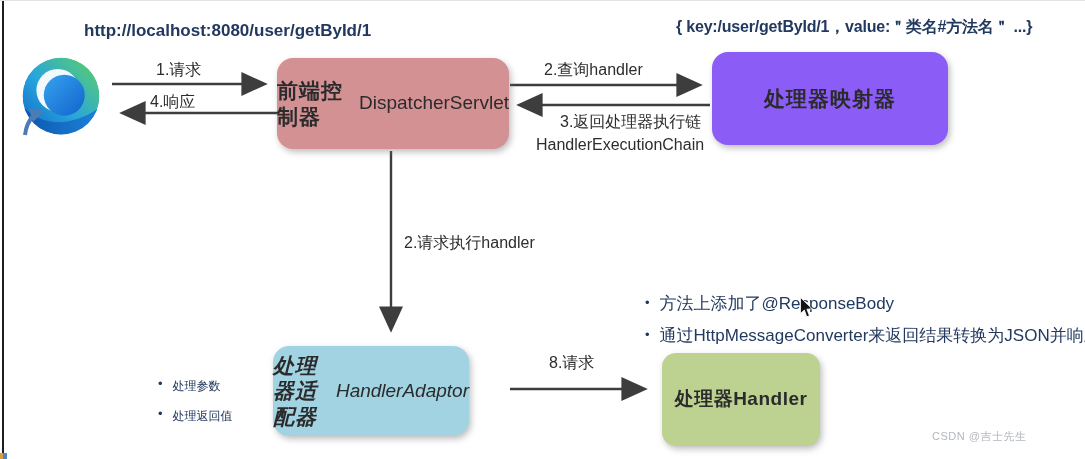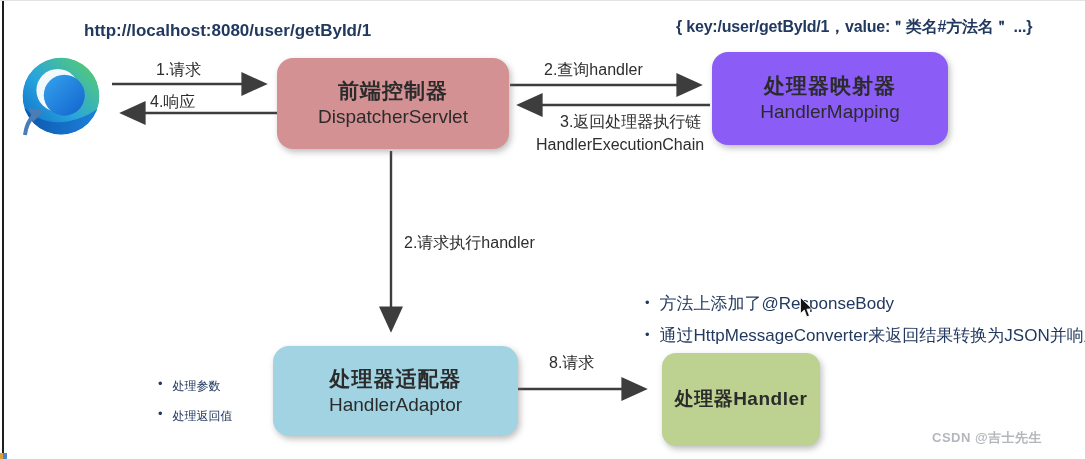--- a/index.html
+++ b/index.html
@@ -9,28 +9,28 @@
     border-top:1px solid #e3e3e3;
   }
   .vline { position:absolute; left:2px; top:0; width:2px; height:452px; background:#1d1d1d; }
   .corner-chip { position:absolute; left:0; top:452px; width:7px; height:7px;
     background:linear-gradient(90deg,#dd9c3e 0 50%, #4f86c6 50% 100%); }
 
   .lbl { position:absolute; white-space:nowrap; }
   .url-label { left:84px; top:20px; font-size:17px; font-weight:600; color:#22395f; }
   .mapping-note { left:676px; top:16px; font-size:16px; font-weight:600; color:#22395f; letter-spacing:-0.2px; }
 
-  .node { position:absolute; border-radius:16px; display:flex; flex-direction:column;
+  .node { position:absolute; border-radius:16px; display:flex; 
     align-items:center; justify-content:center; gap:3px;
     box-shadow:2px 3px 6px rgba(110,110,110,.45); }
   .node .t { font-size:21px; font-weight:600; color:#2b2b2b; letter-spacing:1px; line-height:1.2; }
   .node .s { font-size:19px; font-weight:400; color:#2b2b2b; line-height:1.2; }
   .node-dispatcher { left:277px; top:57px;  width:232px; height:91px; background:#d49194; }
   .node-mapping    { left:712px; top:51px;  width:236px; height:93px; background:#8b5cf6; }
-  .node-adaptor    { left:273px; top:345px; width:245px; height:90px; background:#a2d3e2; }
+  .node-adaptor    { left:273px; top:345px; width:196px; height:90px; background:#a2d3e2;font-style:italic; }
   .node-handler    { left:662px; top:352px; width:158px; height:93px; background:#bdd190; border-radius:14px;text-align:center; }
   .node-handler .t { font-size:19px; letter-spacing:0.5px; }
 
   .arrows { position:absolute; left:0; top:0; }
   .arrows line { stroke:#3d3d3d; stroke-width:2.4; }
 
   .albl { position:absolute; font-size:16px; color:#2d2d2d; white-space:nowrap; }
   .albl-1 { left:156px; top:59px; }
   .albl-6 { left:150px; top:91px; }
   .albl-2 { left:544px; top:59px; }
@@ -44,21 +44,21 @@
   ul.notes li::before { content:"•"; margin-right:10px; font-size:13px; position:relative; top:-2px; }
   .notes-adaptor { left:158px; top:370px; font-size:12px; }
   .notes-adaptor li { line-height:30px; }
   .notes-handler { left:645px; top:287px; font-size:17px; }
   .notes-handler li { line-height:31px; }
 
   .edge-logo { position:absolute; left:20px; top:54px; }
   .annot-arrow { position:absolute; left:18px; top:106px; }
   .cursor-icon { position:absolute; left:799px; top:296px; }
 
-  .watermark { left:932px; top:428px; font-size:13px; color:#b3b7bc; letter-spacing:0.5px;font-weight:bold; }
+  .watermark { left:932px; top:428px; font-size:11px; color:#b3b7bc; letter-spacing:0.5px; }
 </style>
 </head>
 <body>
 
 <div class="canvas">
 
   <div class="vline"></div>
   <div class="corner-chip"></div>
 
   <svg class="edge-logo" width="82" height="82" viewBox="0 0 100 100">
@@ -118,21 +118,20 @@
   <div class="albl albl-3b">HandlerExecutionChain</div>
   <div class="albl albl-4">2.请求执行handler</div>
   <div class="albl albl-5">8.请求</div>
 
   <div class="node node-dispatcher">
     <div class="t">前端控制器</div>
     <div class="s">DispatcherServlet</div>
   </div>
   <div class="node node-mapping">
     <div class="t">处理器映射器</div>
-    <div class="s">HandlerMapping</div>
   </div>
   <div class="node node-adaptor">
     <div class="t">处理器适配器</div>
     <div class="s">HandlerAdaptor</div>
   </div>
   <div class="node node-handler">
     <div class="t">处理器Handler</div>
   </div>
 
   <ul class="notes notes-adaptor">

